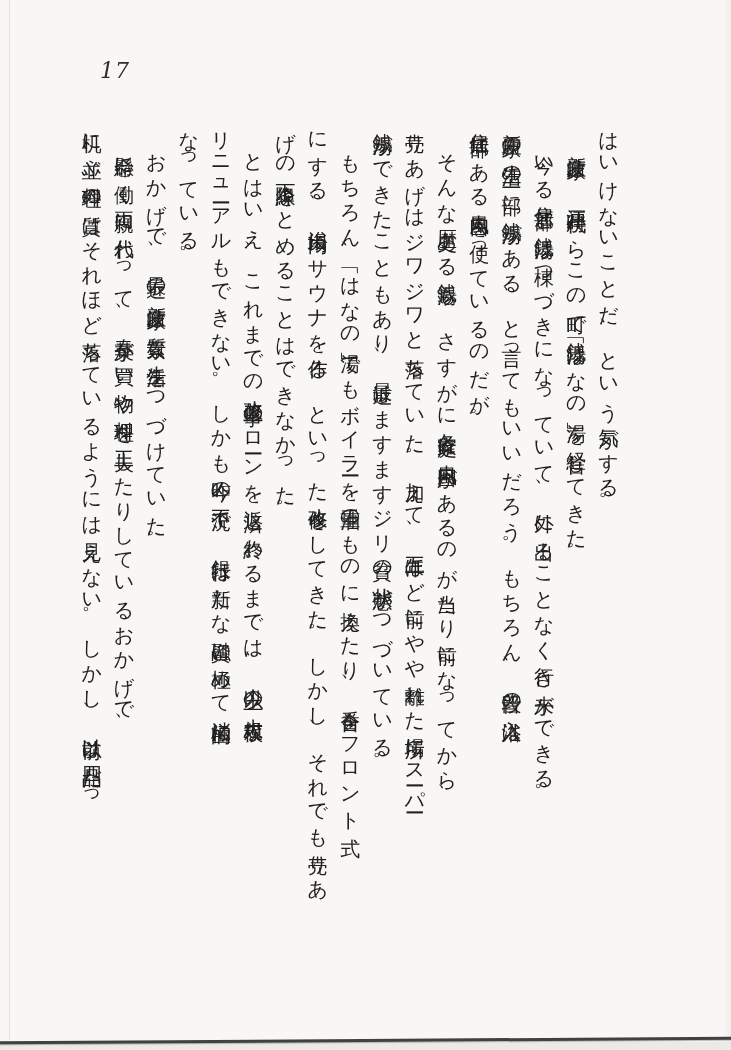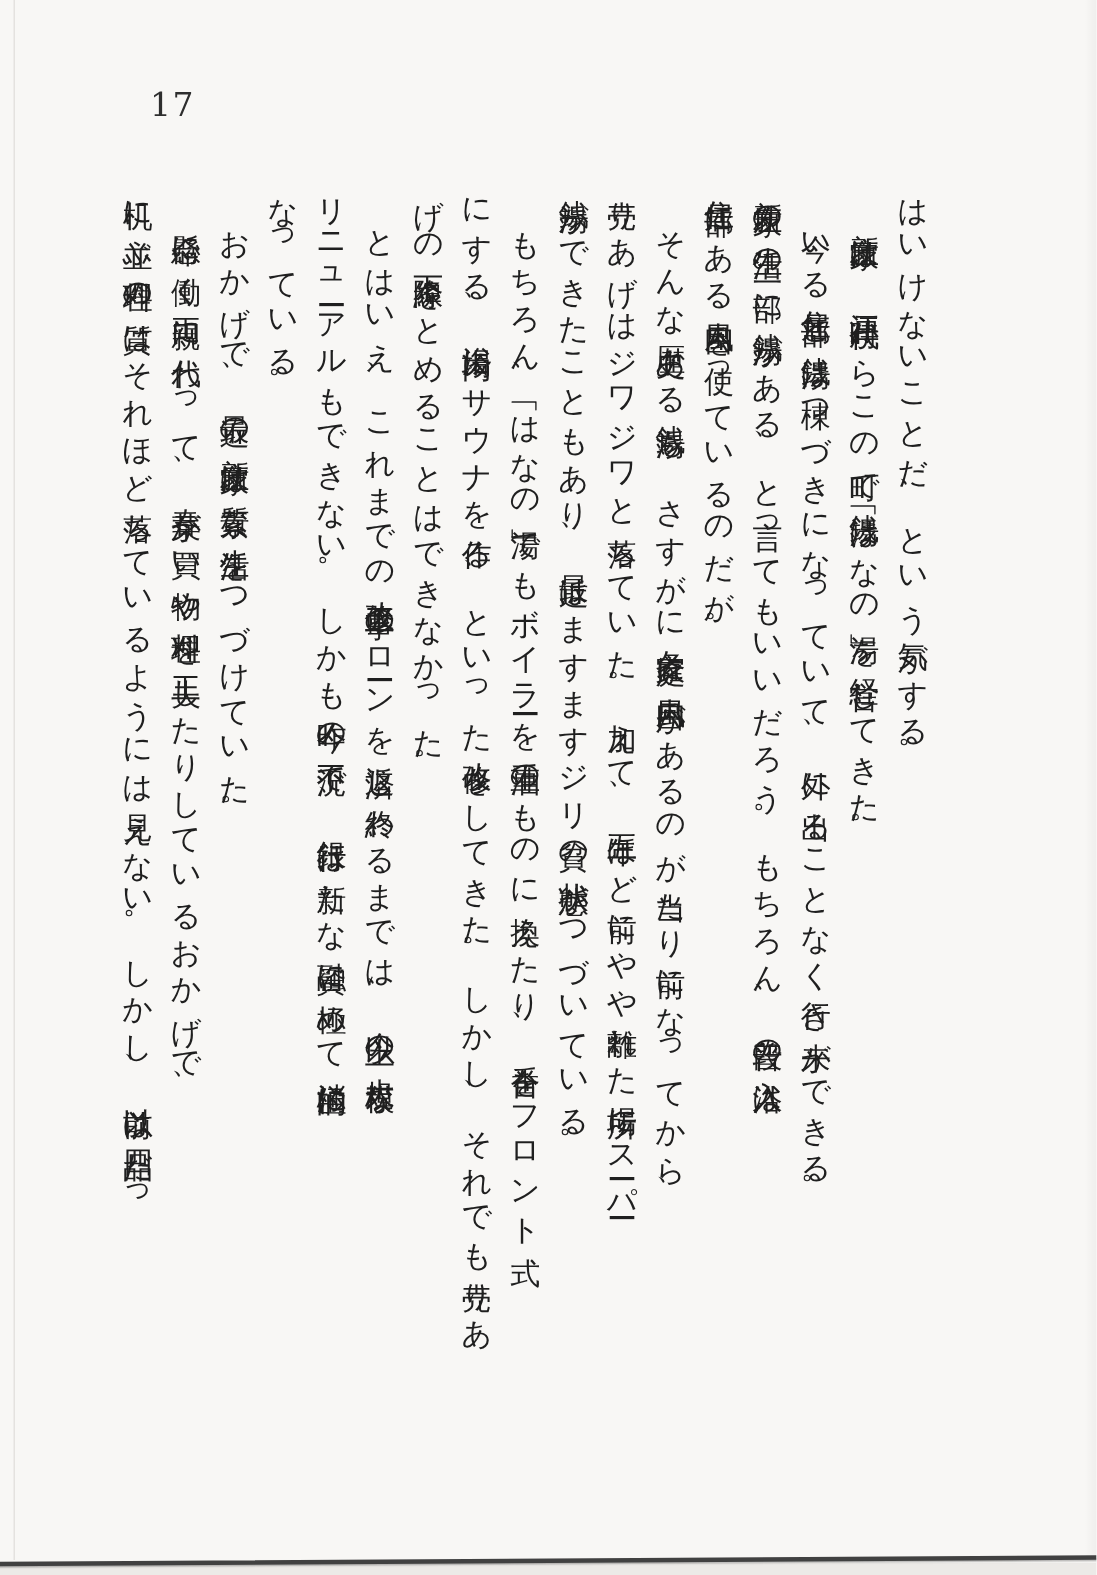--- a/index.html
+++ b/index.html
@@ -12,20 +12,21 @@
     position: relative;
     width: 731px;
     height: 1050px;
     background: #f8f7f5;
     overflow: hidden;
   }
   .page-number {
     position: absolute;
     top: 58px;
     left: 100px;
+    font-style: italic;
     font-size: 22px;
     letter-spacing: 1px;
     color: #2e2e2e;
   }
   .text-block {
     position: absolute;
     top: 118px;
     right: 106px;
     width: 550px;
     height: 856px;

